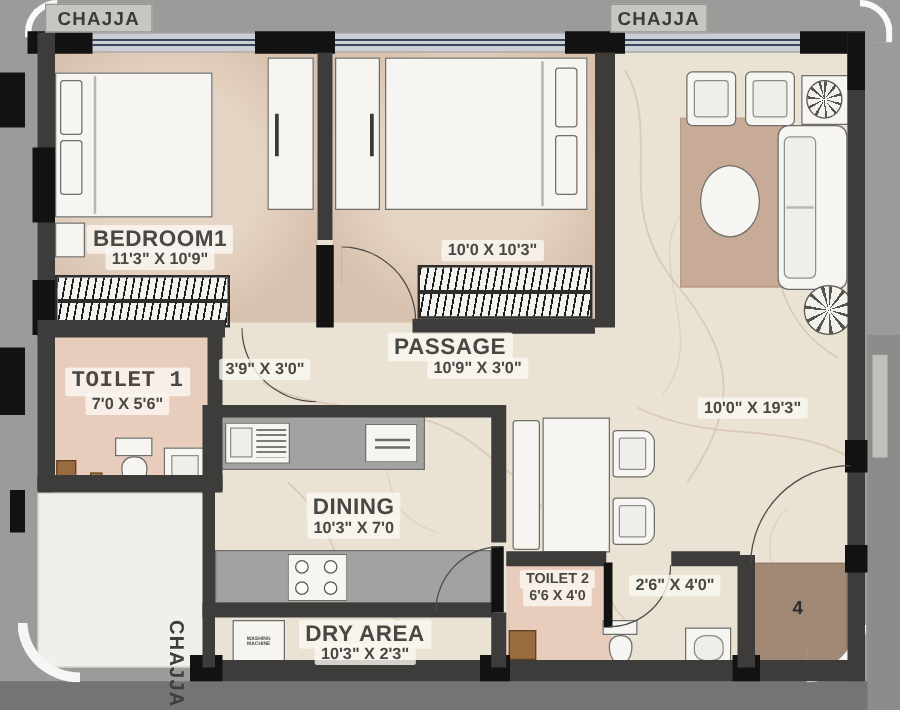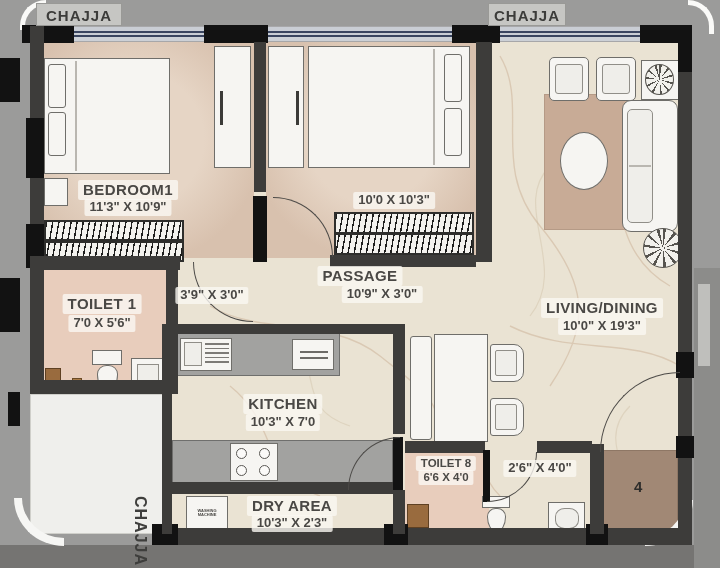--- a/index.html
+++ b/index.html
@@ -11,21 +11,21 @@
   .floor{position:absolute;box-sizing:border-box;}
   .furn{position:absolute;background:#f6f5f2;border:1.5px solid #6f6e6a;box-sizing:border-box;}
   .inner{position:absolute;border:1px solid #908e88;background:#efeeea;box-sizing:border-box;}
   .win{position:absolute;background:linear-gradient(to bottom,#c9cdd4 0 30%,#3a4560 30% 44%,#c9cdd4 44% 58%,#39445f 58% 72%,#ccd0d6 72% 100%);}
   .winv{position:absolute;background:linear-gradient(to right,#c9cdd4 0 30%,#3a4560 30% 46%,#c9cdd4 46% 62%,#39445f 62% 78%,#ccd0d6 78% 100%);}
   .wrd{position:absolute;border:2px solid #2e2e2c;background-color:#f3f2ee;box-sizing:border-box;
        background-image:linear-gradient(to bottom,transparent 46%,#2e2e2c 46% 54%,transparent 54%),
        repeating-linear-gradient(100deg,#1e1e1d 0 1.4px,transparent 1.4px 6px);}
   .chip{position:absolute;transform:translateX(-50%);background:rgba(250,248,243,.8);
         color:#4a4845;font-weight:bold;white-space:nowrap;padding:0 5px;border-radius:2px;line-height:1.3;}
-  .nm{font-size:15px;letter-spacing:.4px;}
+  .nm{font-size:18px;letter-spacing:.4px;}
   .dm{font-size:13px;}
   .sm{font-size:11.5px;}
   .arc{position:absolute;box-sizing:border-box;}
   .spoke{position:absolute;border-radius:50%;border:1.5px solid #56544f;box-sizing:border-box;
          background:repeating-conic-gradient(#56544f 0 9deg,#f2f1ec 9deg 34deg);}
   .burner{position:absolute;width:11px;height:11px;border:1.6px solid #5a5854;border-radius:50%;box-sizing:border-box;background:#fbfaf8;}
   .line{position:absolute;background:#b9b6b0;}
   .tinytxt{font-size:8px;transform:scale(.5);transform-origin:center;line-height:1.05;font-weight:bold;color:#4a4845;text-align:center;}
 </style>
 </head>
@@ -198,29 +198,28 @@
   <div class="arc" style="left:487px;top:452px;width:50px;height:50px;border-right:1.6px solid #4c4a47;border-bottom:1.6px solid #4c4a47;border-bottom-right-radius:100%;"></div>
   <div class="arc" style="left:600px;top:372px;width:80px;height:80px;border-top:1.8px solid #4c4a47;border-left:1.8px solid #4c4a47;border-top-left-radius:100%;"></div>
 
   <div class="abs" style="left:36px;top:3px;width:86px;height:23px;background:#c6c6c3;border:1px solid #99item9996;border:1px solid #999996;text-align:center;font-weight:bold;font-size:15px;letter-spacing:1px;line-height:23px;color:#3c3c3a;">CHAJJA</div>
   <div class="abs" style="left:488px;top:3px;width:78px;height:23px;background:#c6c6c3;border:1px solid #999996;text-align:center;font-weight:bold;font-size:15px;letter-spacing:1px;line-height:23px;color:#3c3c3a;">CHAJJA</div>
   <div class="abs" style="left:127px;top:496px;width:22px;height:72px;writing-mode:vertical-rl;font-weight:bold;font-size:16px;letter-spacing:1px;color:#3e3e3c;overflow:hidden;">CHAJJA</div>
 
   <div class="chip nm" style="left:128px;top:180px;">BEDROOM1</div>
   <div class="chip dm" style="left:128px;top:199px;">11'3" X 10'9"</div>
   <div class="chip dm" style="left:394px;top:192px;">10'0 X 10'3"</div>
-  <div class="chip nm" style="left:602px;top:298px;">LIVING/DINING</div>
   <div class="chip dm" style="left:602px;top:318px;">10'0" X 19'3"</div>
   <div class="chip nm" style="left:360px;top:266px;">PASSAGE</div>
   <div class="chip dm" style="left:382px;top:286px;">10'9" X 3'0"</div>
   <div class="chip dm" style="left:212px;top:287px;">3'9" X 3'0"</div>
-  <div class="chip nm" style="left:102px;top:294px;">TOILET 1</div>
+  <div class="chip nm" style="left:102px;top:294px;font-family:Liberation Mono, monospace;">TOILET 1</div>
   <div class="chip dm" style="left:102px;top:315px;">7'0 X 5'6"</div>
-  <div class="chip nm" style="left:283px;top:394px;">KITCHEN</div>
+  <div class="chip nm" style="left:283px;top:394px;">DINING</div>
   <div class="chip dm" style="left:283px;top:414px;">10'3" X 7'0</div>
   <div class="chip nm" style="left:292px;top:496px;">DRY AREA</div>
   <div class="chip dm" style="left:292px;top:515px;">10'3" X 2'3"</div>
-  <div class="chip sm" style="left:446px;top:456px;">TOILET 8</div>
+  <div class="chip sm" style="left:446px;top:456px;">TOILET 2</div>
   <div class="chip sm" style="left:446px;top:470px;">6'6 X 4'0</div>
   <div class="chip dm" style="left:540px;top:460px;">2'6" X 4'0"</div>
   <div class="abs" style="left:634px;top:478px;font-weight:bold;font-size:15px;color:#2e2d2b;">4</div>
 
 </div>
 
 </body></html>

